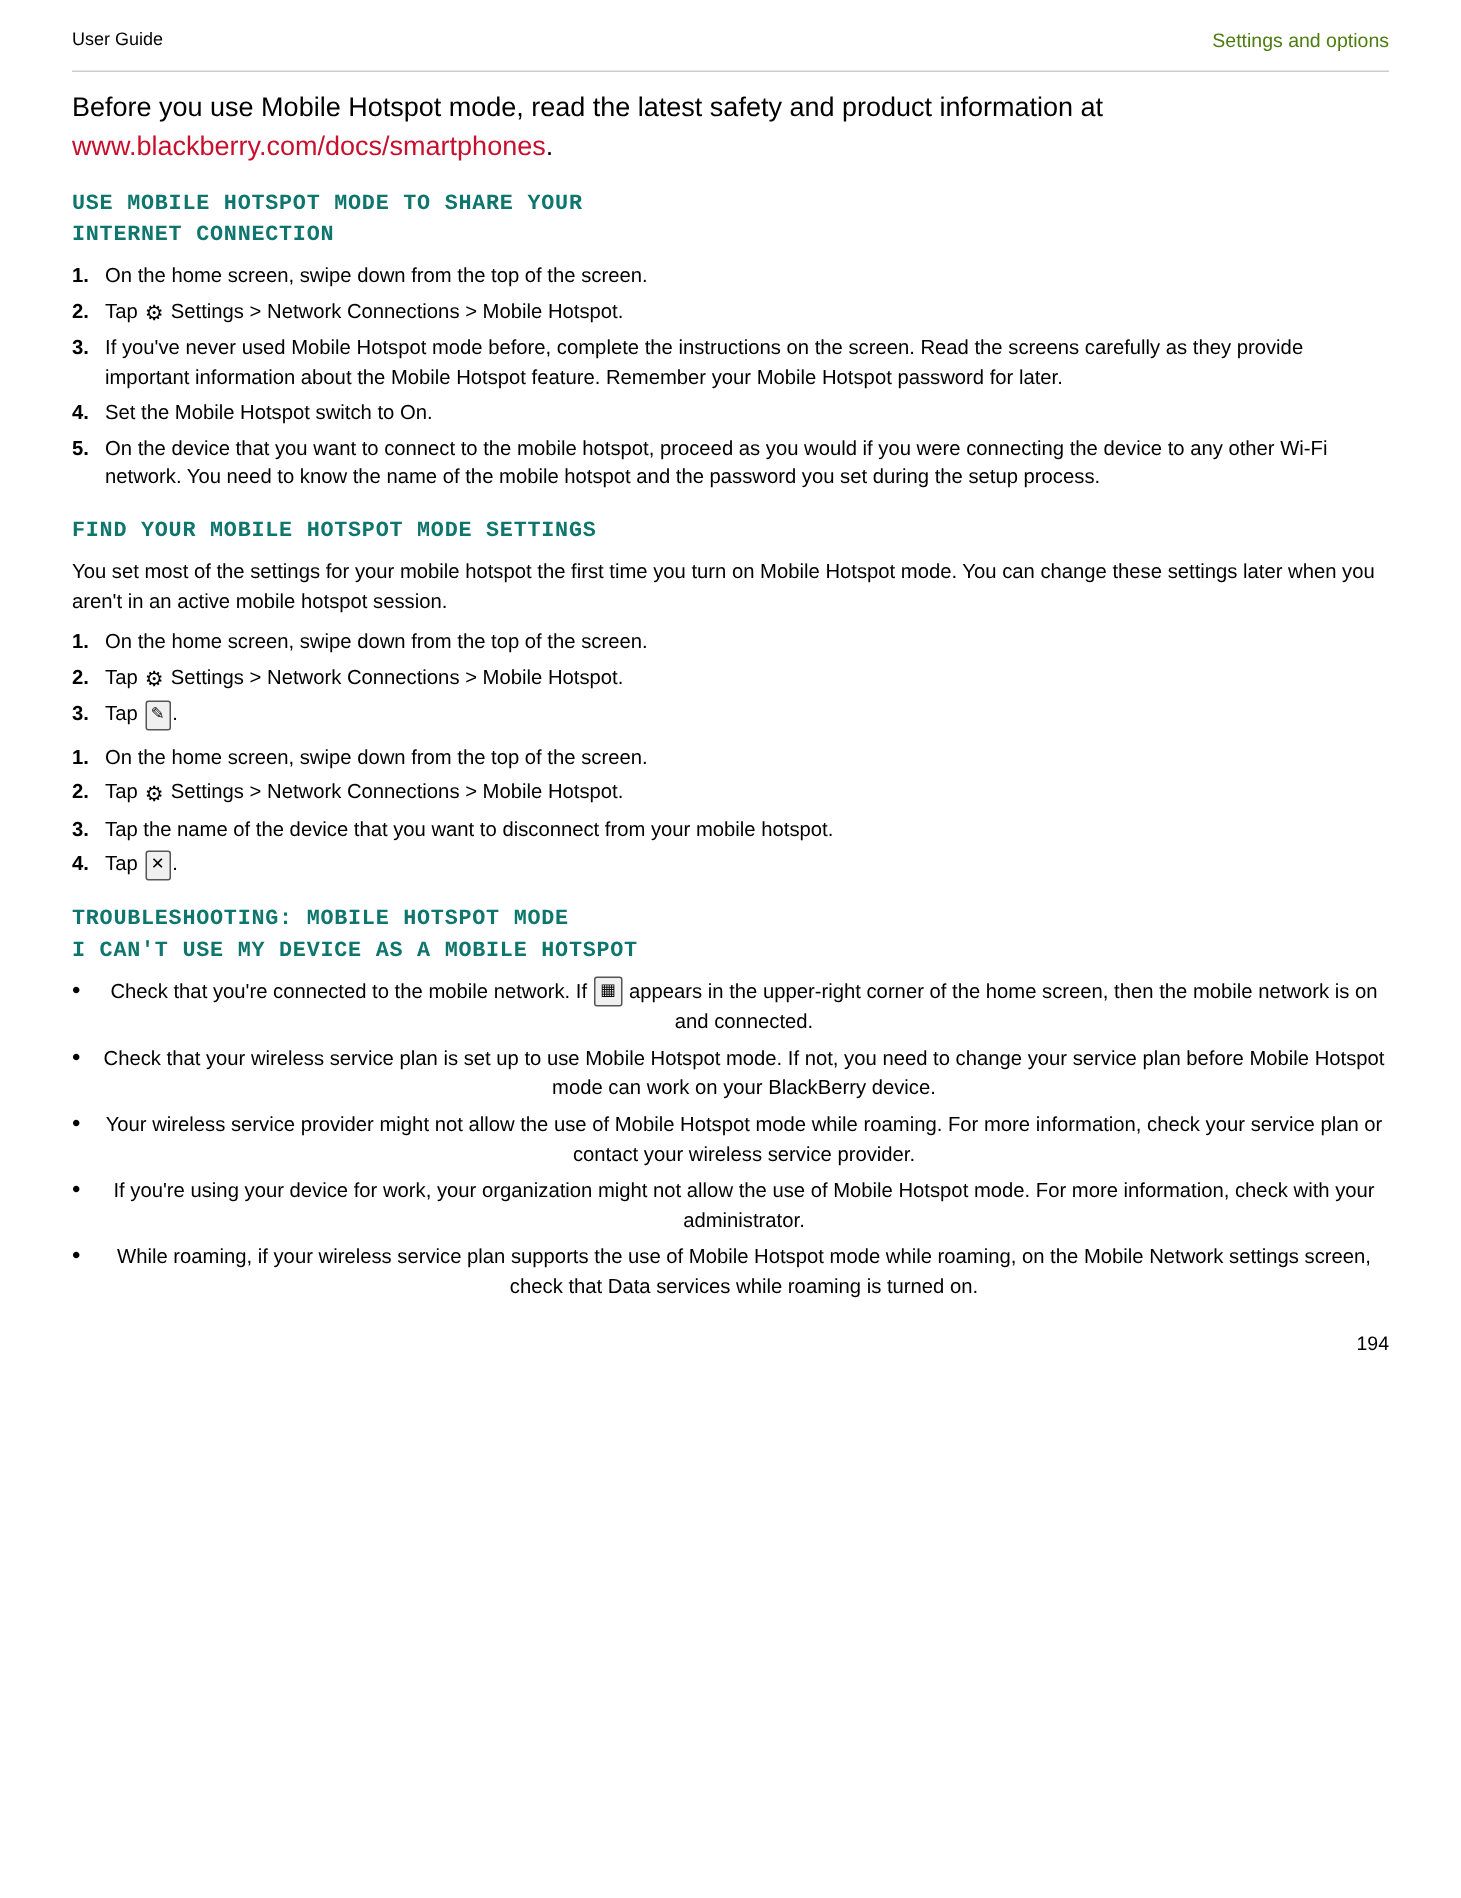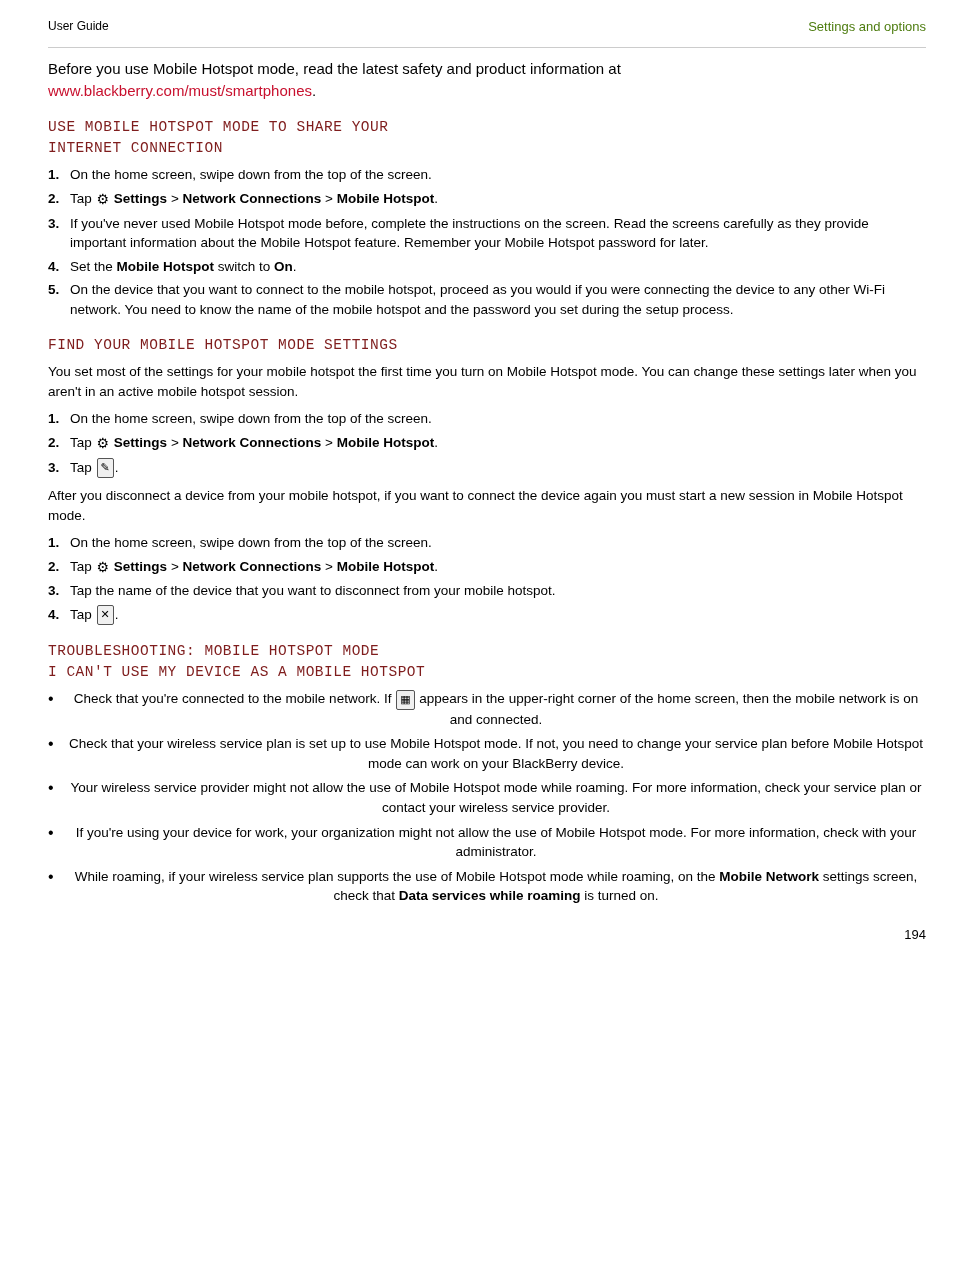--- a/index.html
+++ b/index.html
@@ -22,35 +22,35 @@
     .header-left {
       font-size: 12px;
       color: #000;
     }
     .header-right {
       font-size: 13px;
       color: #4d7c0f;
     }
     .intro-text {
       margin-bottom: 12px;
-      font-size: 15px;
+      font-size: 18px;
     }
     .link-text {
       color: #c8102e;
       text-decoration: none;
     }
     .section-heading {
       font-family: 'Courier New', Courier, monospace;
-      font-weight: normal;
+      font-weight: bold;
       font-size: 14.5px;
       text-transform: uppercase;
       letter-spacing: 0.5px;
       margin-top: 16px;
       margin-bottom: 6px;
-      color: #7f1d1d;
+      color: #0f766e;
     }
     .section-intro {
       margin-bottom: 8px;
       font-size: 13.5px;
     }
     .numbered-list {
       list-style: none;
       margin-bottom: 8px;
     }
     .numbered-list li {
@@ -60,21 +60,21 @@
       font-size: 13.5px;
     }
     .num {
       font-weight: bold;
       min-width: 22px;
       font-size: 13.5px;
     }
     .step-content {
       flex: 1;
     }
-    .bold { font-weight: bold; margin-top: 36px; }
+    .bold { font-weight: normal; margin-top: 36px; }
     .icon-gear {
       display: inline-block;
       font-size: 14px;
       vertical-align: middle;
       margin: 0 1px;
     }
     .bullet-list {
       list-style: none;
       margin-bottom: 8px;
       padding-left: 0;
@@ -120,21 +120,21 @@
 
 <div class="header-row">
   <span class="header-left">User Guide</span>
   <span class="header-right">Settings and options</span>
 </div>
 <hr class="divider-line">
 
 <p class="intro-text">
   <span>Before you use Mobile Hotspot mode, read the latest safety and product information at</span>
   <br>
-  <a class="link-text">www.blackberry.com/must/smartphones</a><span>.</span>
+  <a class="link-text">www.blackberry.com/docs/smartphones</a><span>.</span>
 </p>
 
 <div>
   <div class="section-heading">USE MOBILE HOTSPOT MODE TO SHARE YOUR<br>INTERNET CONNECTION</div>
   <ol class="numbered-list">
     <li>
       <span class="num">1.</span>
       <span class="step-content">On the home screen, swipe down from the top of the screen.</span>
     </li>
     <li>
@@ -175,21 +175,20 @@
     <li>
       <span class="num">3.</span>
       <span class="step-content">
         Tap <span class="icon-box">✎</span>.
       </span>
     </li>
   </ol>
 </div>
 
 <div>
-  <p class="section-intro">After you disconnect a device from your mobile hotspot, if you want to connect the device again you must start a new session in Mobile Hotspot mode.</p>
   <ol class="numbered-list">
     <li>
       <span class="num">1.</span>
       <span class="step-content">On the home screen, swipe down from the top of the screen.</span>
     </li>
     <li>
       <span class="num">2.</span>
       <span class="step-content">
         Tap <span class="icon-gear">⚙</span> <span class="bold">Settings</span> &gt; <span class="bold">Network Connections</span> &gt; <span class="bold">Mobile Hotspot</span>.
       </span>

